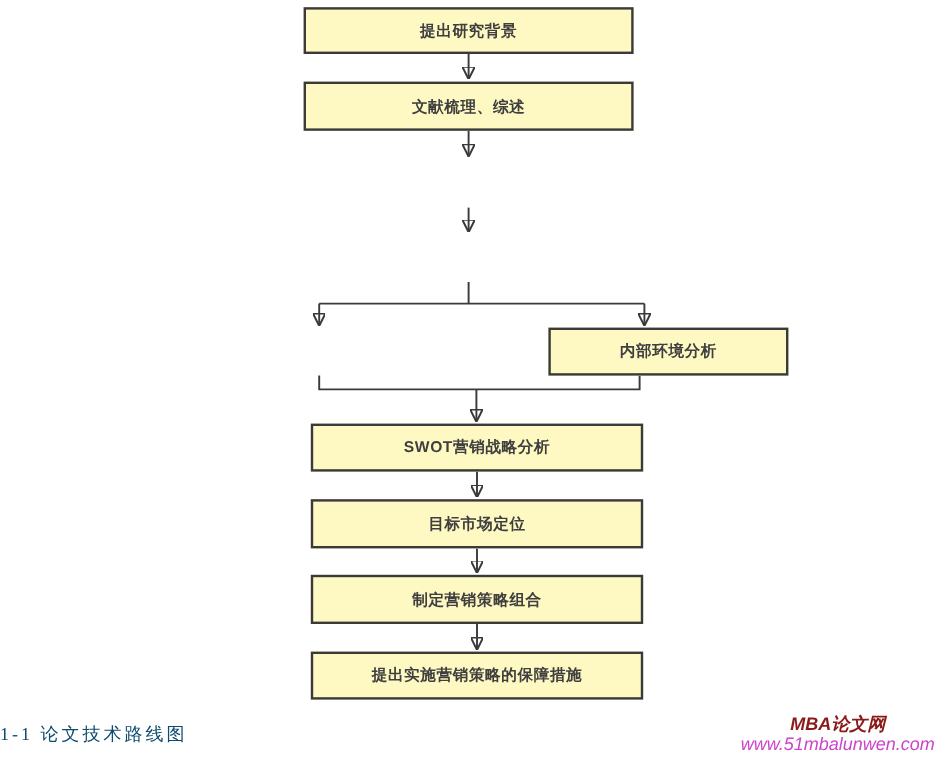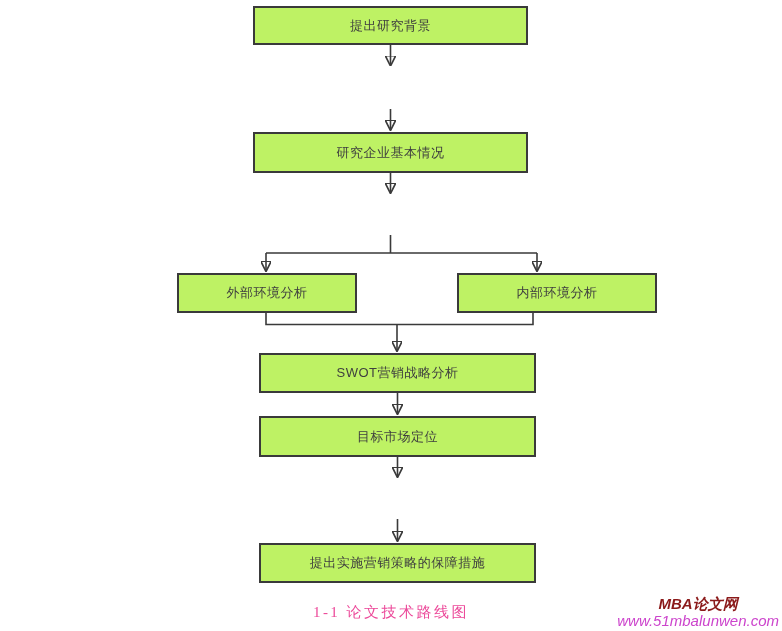--- a/index.html
+++ b/index.html
@@ -29,34 +29,34 @@
   .edges path{
     stroke:var(--connector,#3a3a3a);
     stroke-width:1.6;
     fill:none;
   }
   .ah-fill{fill:var(--connector,#3a3a3a);stroke:none;}
   .node{
     position:absolute;
     box-sizing:border-box;
     border:2px solid var(--box-border,#3a3a3a);
-    background:#bef264;
+    background:#fef9c3;
     display:flex;align-items:center;justify-content:center;
     font-size:13px;
     color:var(--box-text,#3f3f3f);
     letter-spacing:0.5px;
     white-space:nowrap;
+    font-weight:bold;
   }
   .caption{
     position:absolute;left:0;top:603px;width:782px;
-    text-align:center;
     font-family:"Liberation Serif","DejaVu Serif",serif;
     font-size:15px;
     letter-spacing:2.5px;
-    color:#ec4899;
+    color:#0c4a6e;
   }
   .watermark{
     position:absolute;right:3px;top:596px;
     text-align:center;
     line-height:1.05;
   }
   .watermark .site{
     font-size:15px;font-weight:bold;font-style:italic;
     color:var(--watermark-site,#8b1a1a);
   }
@@ -85,32 +85,32 @@
     <path d="M537,253 V270" marker-end="url(#ah)"></path>
     <path d="M266,313 L266,324.5 L533,324.5 L533,313"></path>
     <path d="M397,324.5 V350" marker-end="url(#ah)"></path>
     <path d="M397.5,393 V413" marker-end="url(#ah)"></path>
     <path d="M397.5,457 V476" marker-end="url(#ah)"></path>
     <path d="M397.5,519 V540" marker-end="url(#ah)"></path>
   </svg>
 
   <div class="node" style="left:253px;top:6px;width:275px;height:39px;">提出研究背景</div>
 
-
-  <div class="node" style="left:253px;top:132px;width:275px;height:41px;">研究企业基本情况</div>
+  <div class="node" style="left:253px;top:68px;width:275px;height:41px;">文献梳理、综述</div>
 
 
-  <div class="node" style="left:177px;top:273px;width:180px;height:40px;">外部环境分析</div>
+
 
   <div class="node" style="left:457px;top:273px;width:200px;height:40px;">内部环境分析</div>
 
   <div class="node" style="left:259px;top:353px;width:277px;height:40px;">SWOT营销战略分析</div>
 
   <div class="node" style="left:259px;top:416px;width:277px;height:41px;">目标市场定位</div>
 
+  <div class="node" style="left:259px;top:479px;width:277px;height:41px;">制定营销策略组合</div>
 
   <div class="node" style="left:259px;top:543px;width:277px;height:40px;text-align:right;">提出实施营销策略的保障措施</div>
 
   <div class="caption">1-1 论文技术路线图</div>
 
   <div class="watermark">
     <div class="site">MBA论文网</div>
     <div class="url">www.51mbalunwen.com</div>
   </div>
 

